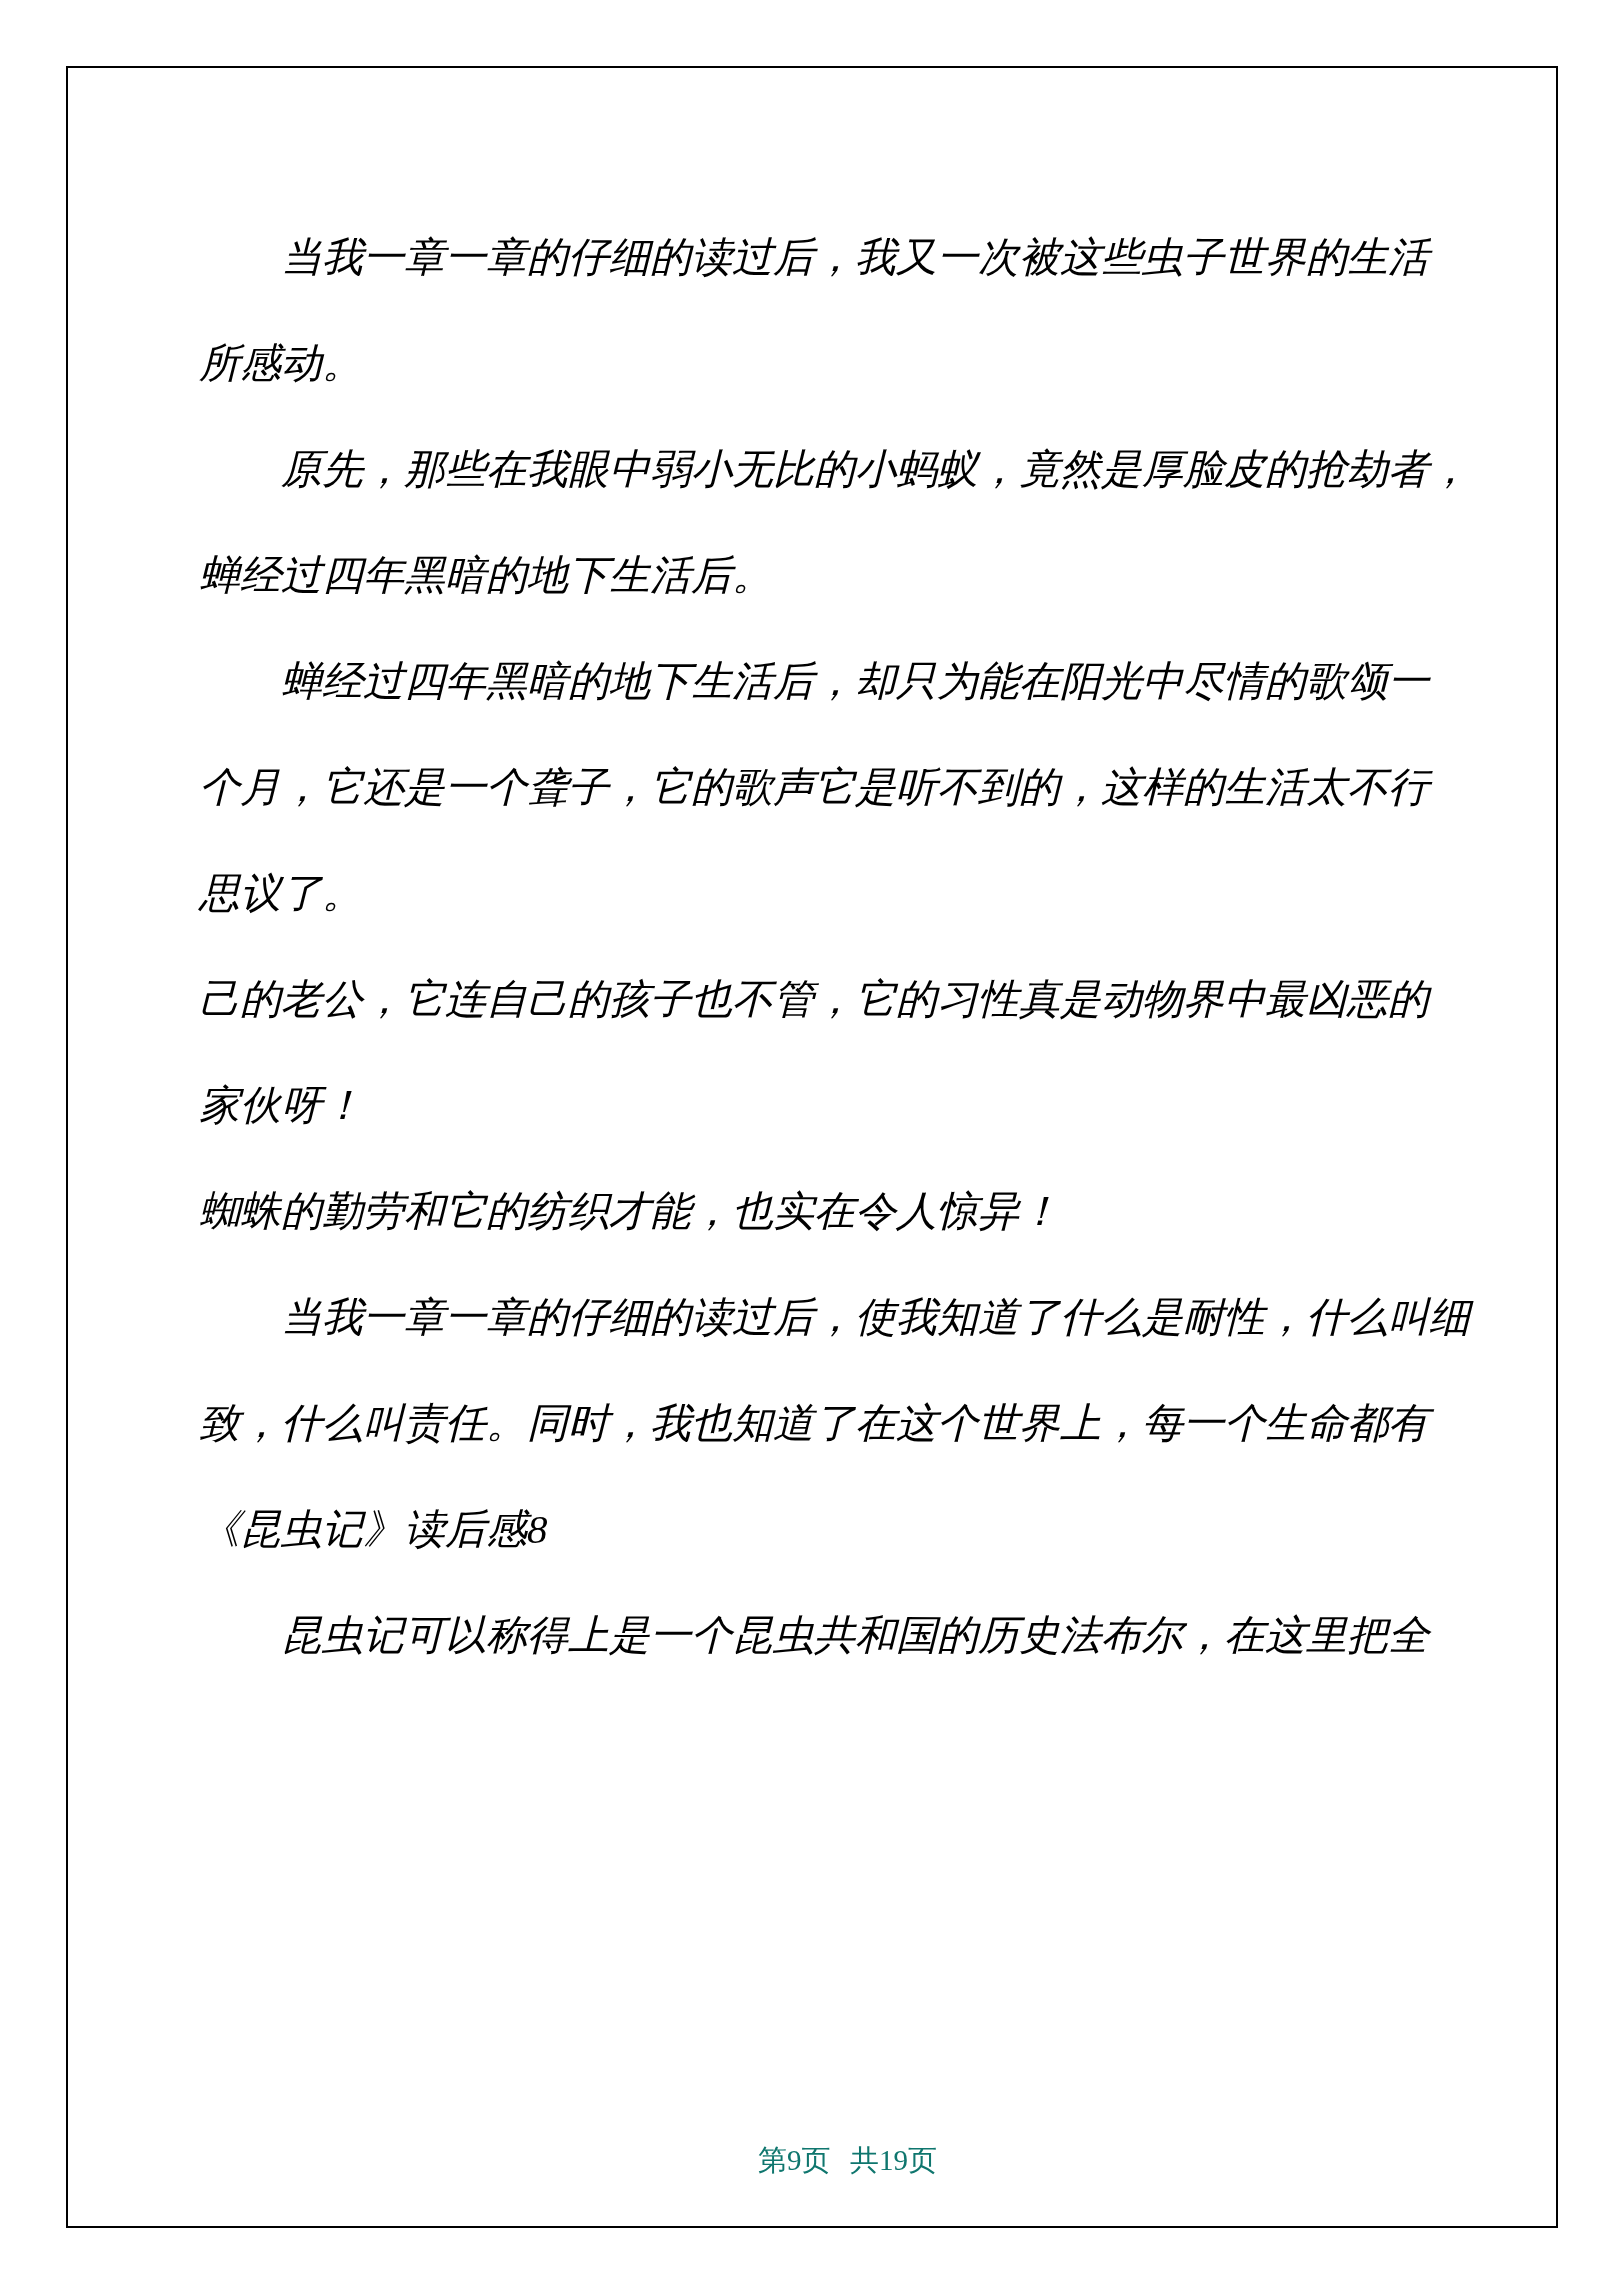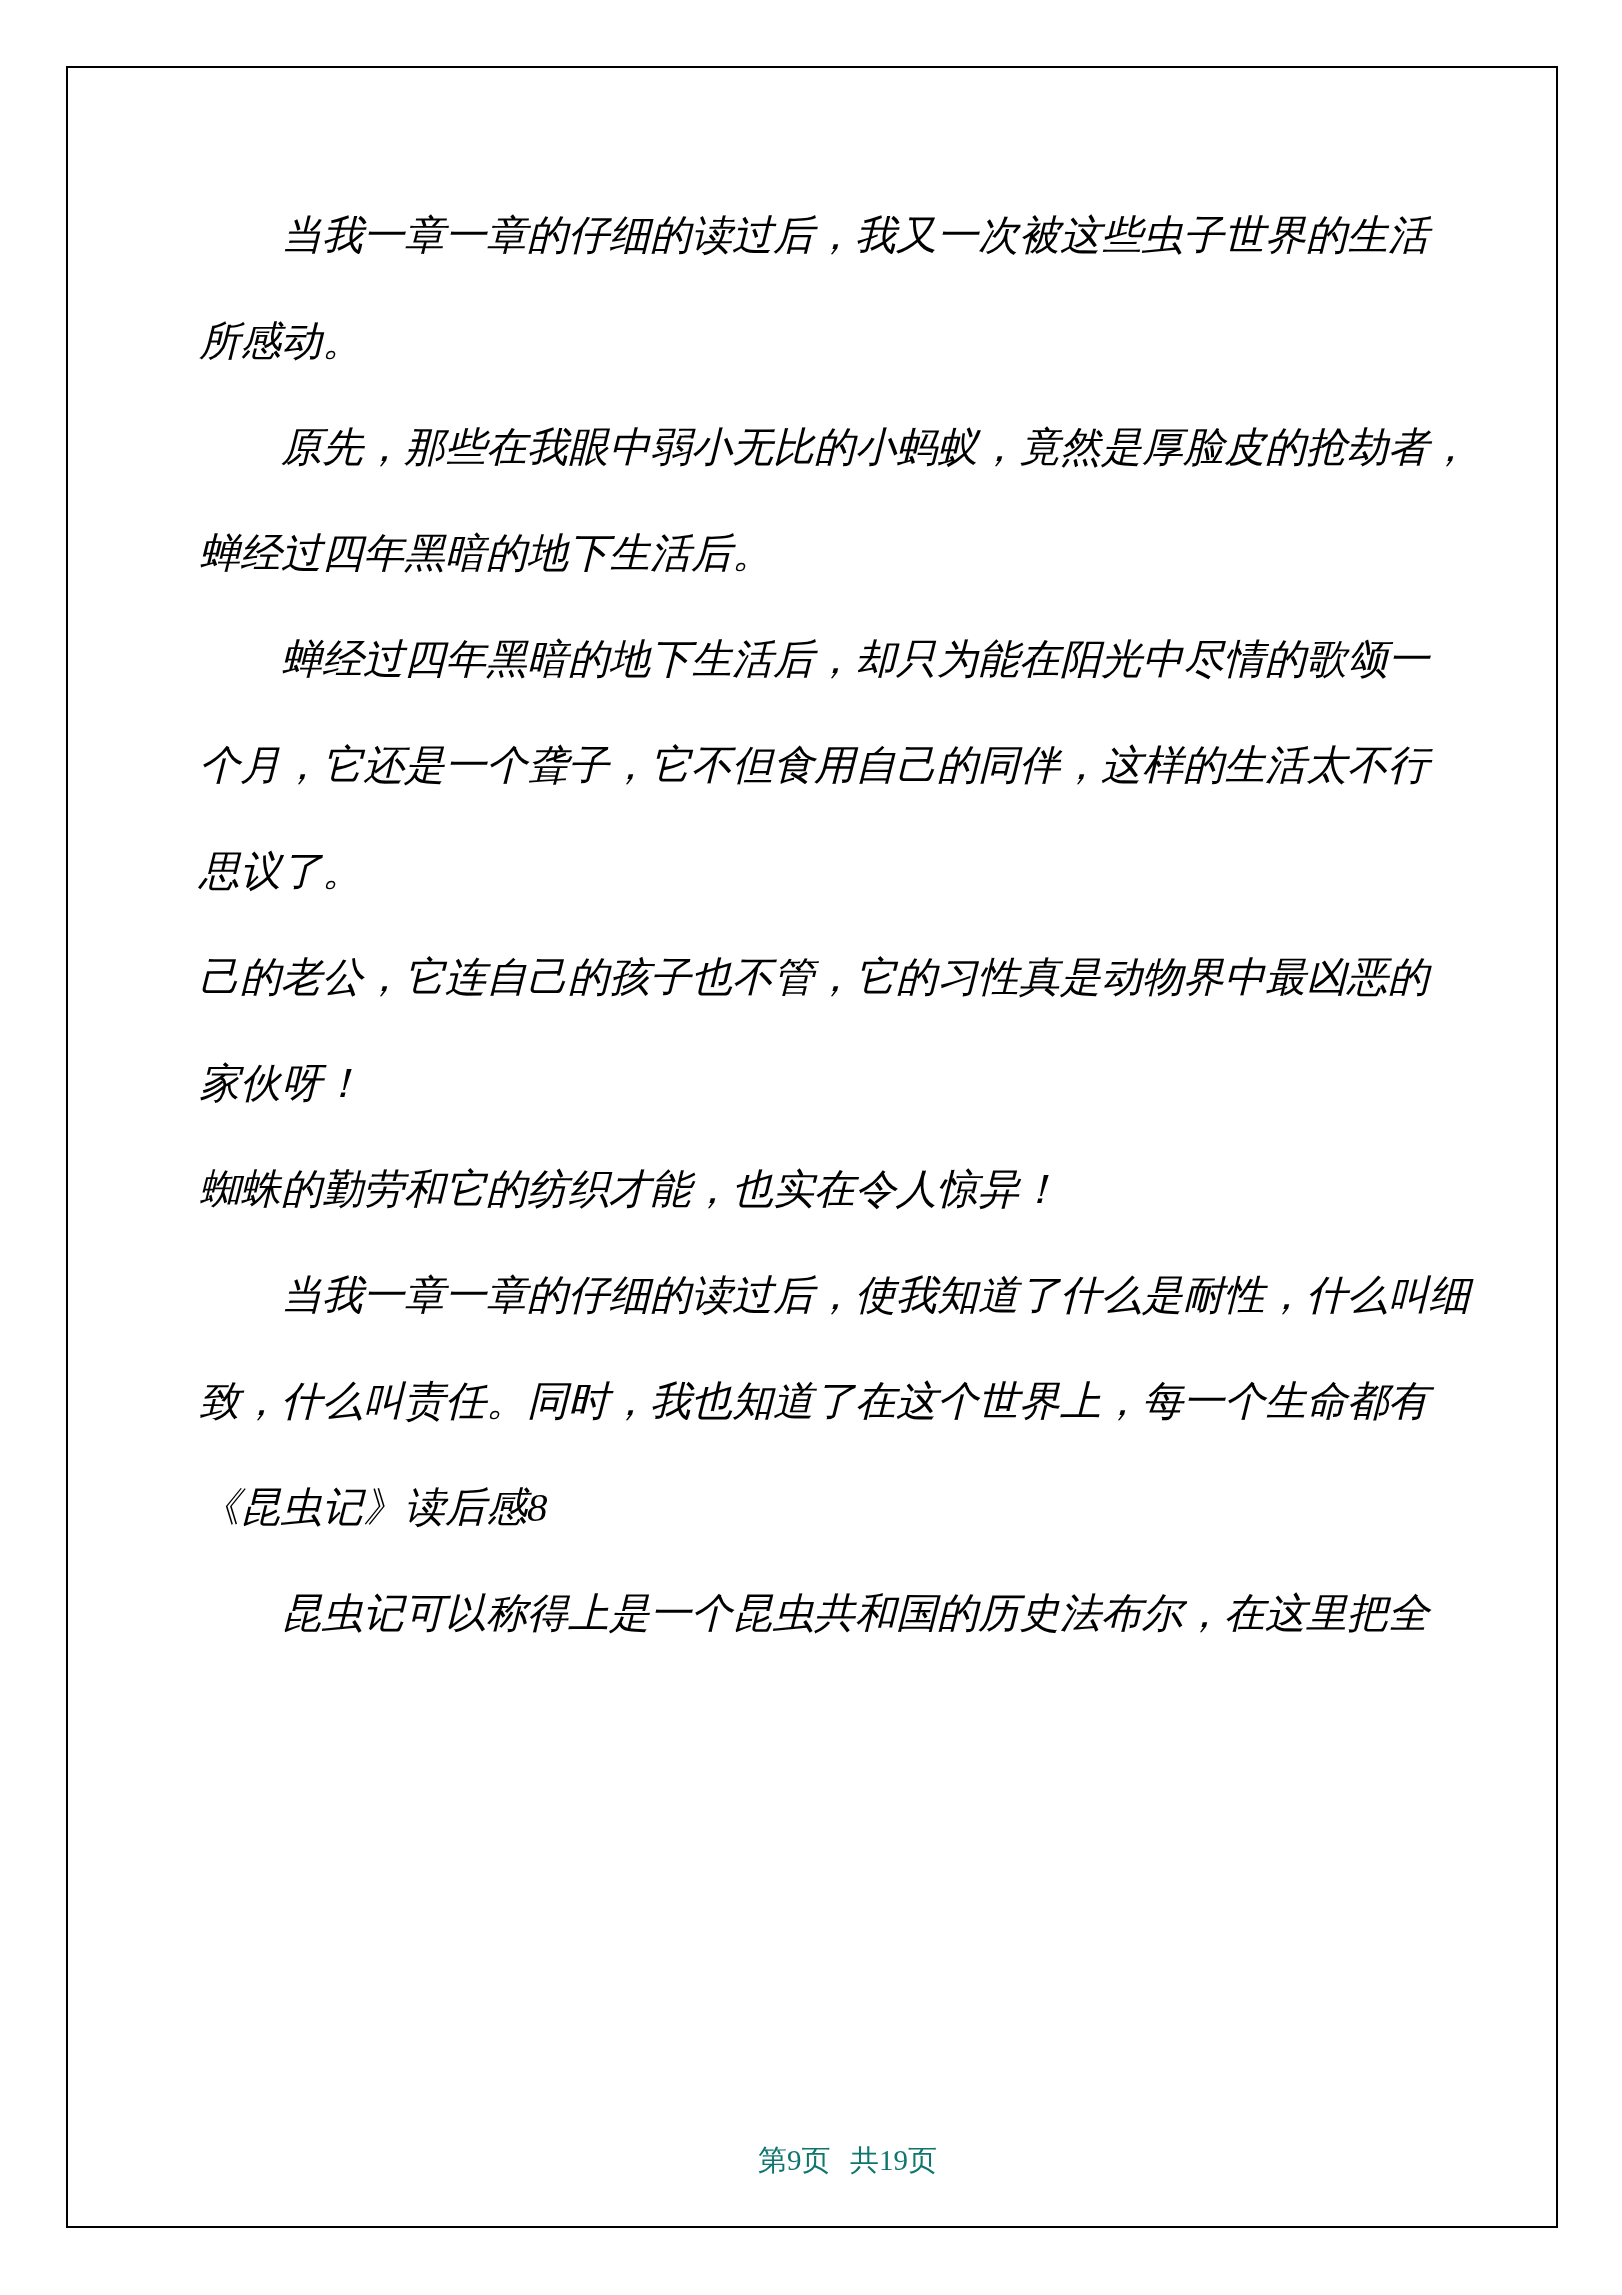--- a/index.html
+++ b/index.html
@@ -19,21 +19,21 @@
     left: 66px;
     top: 66px;
     width: 1492px;
     height: 2162px;
     border: 2.3px solid #000000;
     box-sizing: border-box;
   }
   .content {
     position: absolute;
     left: 199px;
-    top: 182px;
+    top: 204px;
     width: 1283px;
   }
   .paragraph { margin: 0; padding: 0; }
   .line {
     height: 106px;
     line-height: 106px;
     font-size: 41px;
     color: #000000;
     font-family: "Liberation Serif", serif;
     font-style: italic;
@@ -68,21 +68,21 @@
       <div class="paragraph">
         <div class="line indent">当我一章一章的仔细的读过后，我又一次被这些虫子世界的生活</div>
         <div class="line">所感动。</div>
       </div>
       <div class="paragraph">
         <div class="line indent">原先，那些在我眼中弱小无比的小蚂蚁，竟然是厚脸皮的抢劫者，</div>
         <div class="line">蝉经过四年黑暗的地下生活后。</div>
       </div>
       <div class="paragraph">
         <div class="line indent">蝉经过四年黑暗的地下生活后，却只为能在阳光中尽情的歌颂一</div>
-        <div class="line">个月，它还是一个聋子，它不但食用自己的同伴，这样的生活太不行</div>
+        <div class="line">个月，它还是一个聋子，它的歌声它是听不到的，这样的生活太不行</div>
         <div class="line">思议了。</div>
       </div>
       <div class="paragraph">
         <div class="line">己的老公，它连自己的孩子也不管，它的习性真是动物界中最凶恶的</div>
         <div class="line">家伙呀！</div>
       </div>
       <div class="paragraph">
         <div class="line">蜘蛛的勤劳和它的纺织才能，也实在令人惊异！</div>
       </div>
       <div class="paragraph">

